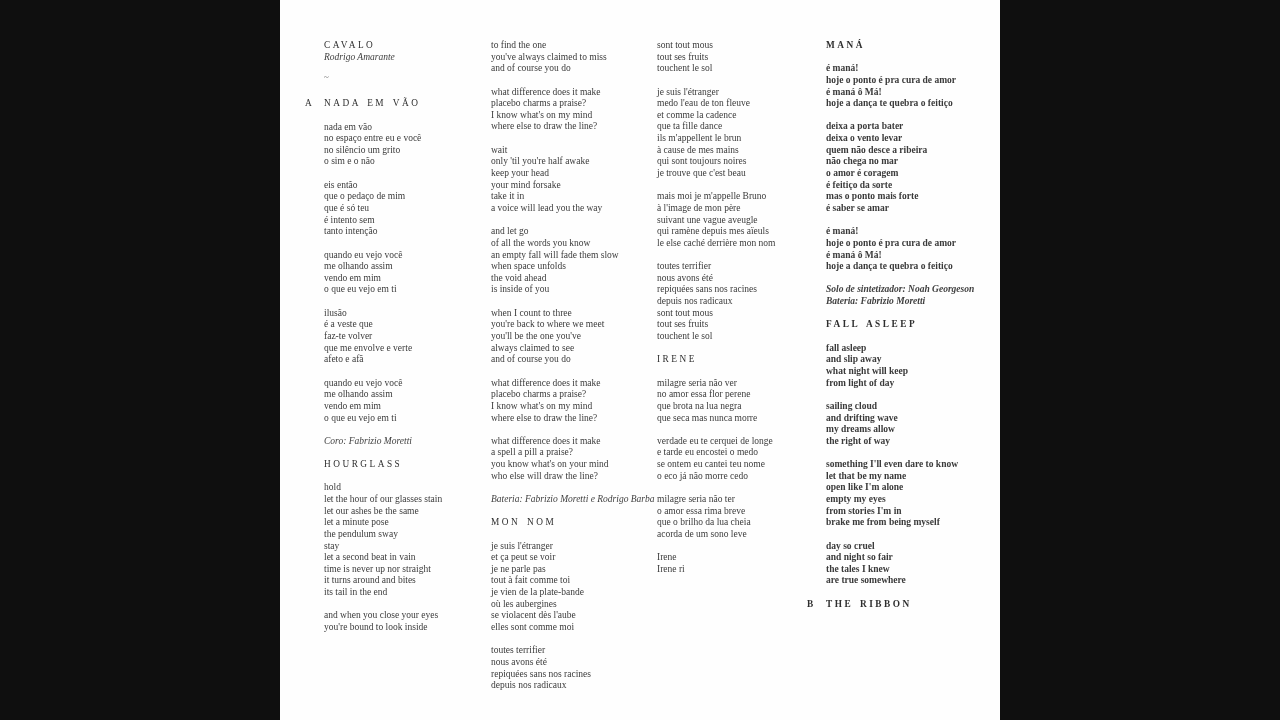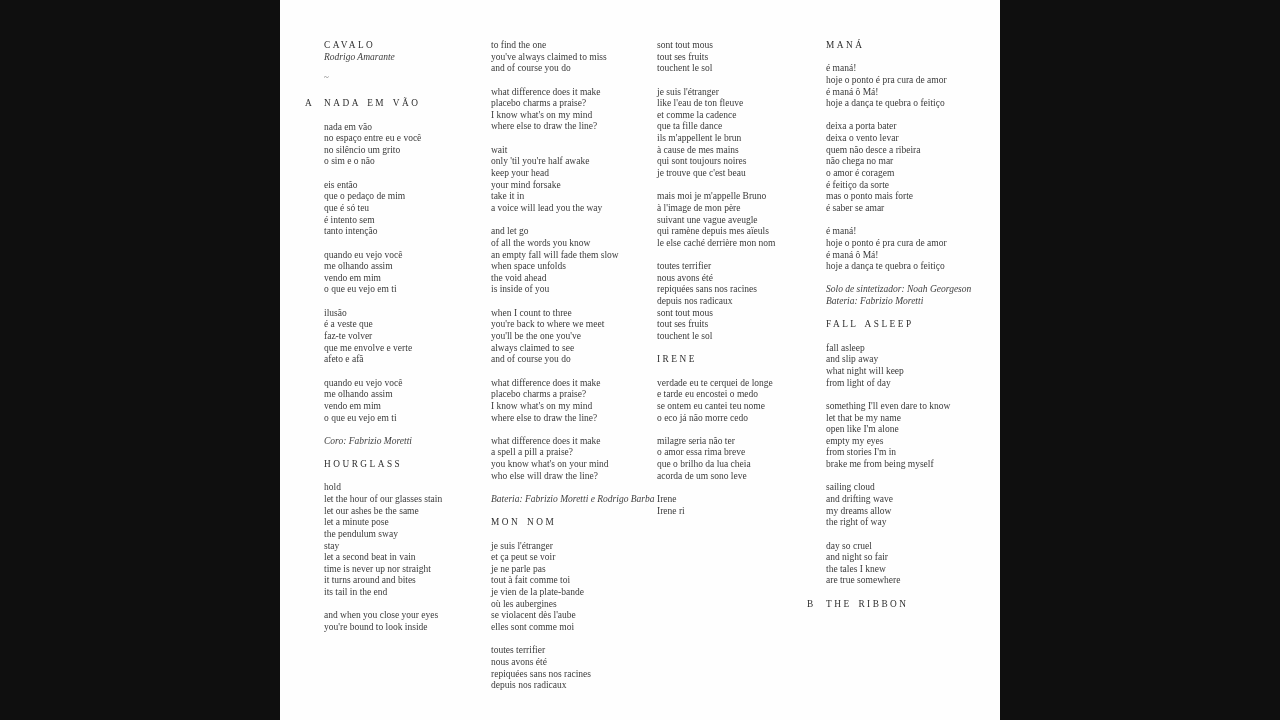--- a/index.html
+++ b/index.html
@@ -16,21 +16,21 @@
     position: absolute; left: 280px; top: 0;
     width: 720px; height: 720px;
     background: #fefefe;
     color: #3a3a3a;
     --u: 11.65px;
   }
   .col { position: absolute; top: 40px; }
   .col[data-name="lyrics-column-1"] { left: 44px; }
   .col[data-name="lyrics-column-2"] { left: 211px; }
   .col[data-name="lyrics-column-3"] { left: 377px; }
-  .col[data-name="lyrics-column-4"] { left: 546px; }
+  .col[data-name="lyrics-column-4"] { left: 546px; font-weight: bold; }
   .block { margin-top: var(--u); }
   .block:first-child { margin-top: 0; }
   .block.divider { margin-top: calc(var(--u) * 0.75); }
   .block.divider + .block { margin-top: calc(var(--u) * 1.25); }
   .line {
     height: var(--u); line-height: var(--u);
     font-size: 9.5px; white-space: nowrap;
     color: #3a3a3a;
   }
   .line.title, .line.heading {
@@ -187,21 +187,21 @@
         </div>
       </div>
       <div class="col" data-name="lyrics-column-3">
         <div class="block" data-name="stanza-block">
           <div class="line" data-name="lyric-line">sont tout mous</div>
           <div class="line" data-name="lyric-line">tout ses fruits</div>
           <div class="line" data-name="lyric-line">touchent le sol</div>
         </div>
         <div class="block" data-name="stanza-block">
           <div class="line" data-name="lyric-line">je suis l'étranger</div>
-          <div class="line" data-name="lyric-line">like l'eau de ton fleuve</div>
+          <div class="line" data-name="lyric-line">medo l'eau de ton fleuve</div>
           <div class="line" data-name="lyric-line">et comme la cadence</div>
           <div class="line" data-name="lyric-line">que ta fille dance</div>
           <div class="line" data-name="lyric-line">ils m'appellent le brun</div>
           <div class="line" data-name="lyric-line">à cause de mes mains</div>
           <div class="line" data-name="lyric-line">qui sont toujours noires</div>
           <div class="line" data-name="lyric-line">je trouve que c'est beau</div>
         </div>
         <div class="block" data-name="stanza-block">
           <div class="line" data-name="lyric-line">mais moi je m'appelle Bruno</div>
           <div class="line" data-name="lyric-line">à l'image de mon père</div>
@@ -213,20 +213,26 @@
           <div class="line" data-name="lyric-line">toutes terrifier</div>
           <div class="line" data-name="lyric-line">nous avons été</div>
           <div class="line" data-name="lyric-line">repiquées sans nos racines</div>
           <div class="line" data-name="lyric-line">depuis nos radicaux</div>
           <div class="line" data-name="lyric-line">sont tout mous</div>
           <div class="line" data-name="lyric-line">tout ses fruits</div>
           <div class="line" data-name="lyric-line">touchent le sol</div>
         </div>
         <div class="block" data-name="heading-block">
           <div class="line heading" data-name="song-title-heading">IRENE</div>
+        </div>
+        <div class="block" data-name="stanza-block">
+          <div class="line" data-name="lyric-line">milagre seria não ver</div>
+          <div class="line" data-name="lyric-line">no amor essa flor perene</div>
+          <div class="line" data-name="lyric-line">que brota na lua negra</div>
+          <div class="line" data-name="lyric-line">que seca mas nunca morre</div>
         </div>
         <div class="block" data-name="stanza-block">
           <div class="line" data-name="lyric-line">verdade eu te cerquei de longe</div>
           <div class="line" data-name="lyric-line">e tarde eu encostei o medo</div>
           <div class="line" data-name="lyric-line">se ontem eu cantei teu nome</div>
           <div class="line" data-name="lyric-line">o eco já não morre cedo</div>
         </div>
         <div class="block" data-name="stanza-block">
           <div class="line" data-name="lyric-line">milagre seria não ter</div>
           <div class="line" data-name="lyric-line">o amor essa rima breve</div>
@@ -271,34 +277,34 @@
         <div class="block" data-name="heading-block">
           <div class="line heading" data-name="song-title-heading">FALL ASLEEP</div>
         </div>
         <div class="block" data-name="stanza-block">
           <div class="line" data-name="lyric-line">fall asleep</div>
           <div class="line" data-name="lyric-line">and slip away</div>
           <div class="line" data-name="lyric-line">what night will keep</div>
           <div class="line" data-name="lyric-line">from light of day</div>
         </div>
         <div class="block" data-name="stanza-block">
+          <div class="line" data-name="lyric-line">sailing cloud</div>
+          <div class="line" data-name="lyric-line">and drifting wave</div>
+          <div class="line" data-name="lyric-line">my dreams allow</div>
+          <div class="line" data-name="lyric-line">the right of way</div>
+        </div>
+        <div class="block" data-name="stanza-block">
           <div class="line" data-name="lyric-line">something I'll even dare to know</div>
           <div class="line" data-name="lyric-line">let that be my name</div>
           <div class="line" data-name="lyric-line">open like I'm alone</div>
           <div class="line" data-name="lyric-line">empty my eyes</div>
           <div class="line" data-name="lyric-line">from stories I'm in</div>
           <div class="line" data-name="lyric-line">brake me from being myself</div>
         </div>
         <div class="block" data-name="stanza-block">
-          <div class="line" data-name="lyric-line">sailing cloud</div>
-          <div class="line" data-name="lyric-line">and drifting wave</div>
-          <div class="line" data-name="lyric-line">my dreams allow</div>
-          <div class="line" data-name="lyric-line">the right of way</div>
-        </div>
-        <div class="block" data-name="stanza-block">
           <div class="line" data-name="lyric-line">day so cruel</div>
           <div class="line" data-name="lyric-line">and night so fair</div>
           <div class="line" data-name="lyric-line">the tales I knew</div>
           <div class="line" data-name="lyric-line">are true somewhere</div>
         </div>
         <div class="block" data-name="heading-block">
           <div class="line heading" data-name="song-title-heading">THE RIBBON<span class="marker" data-name="side-marker-b">B</span></div>
         </div>
       </div>
     </div>

